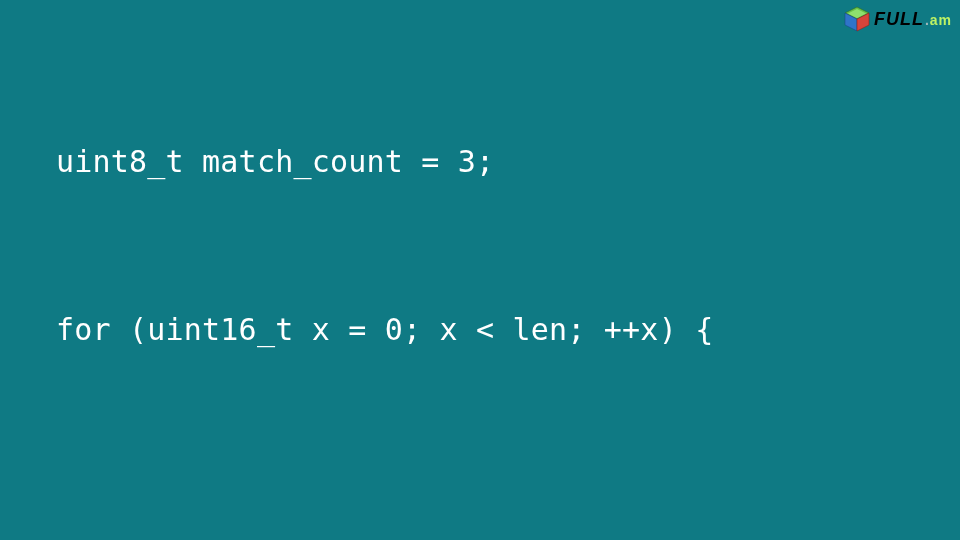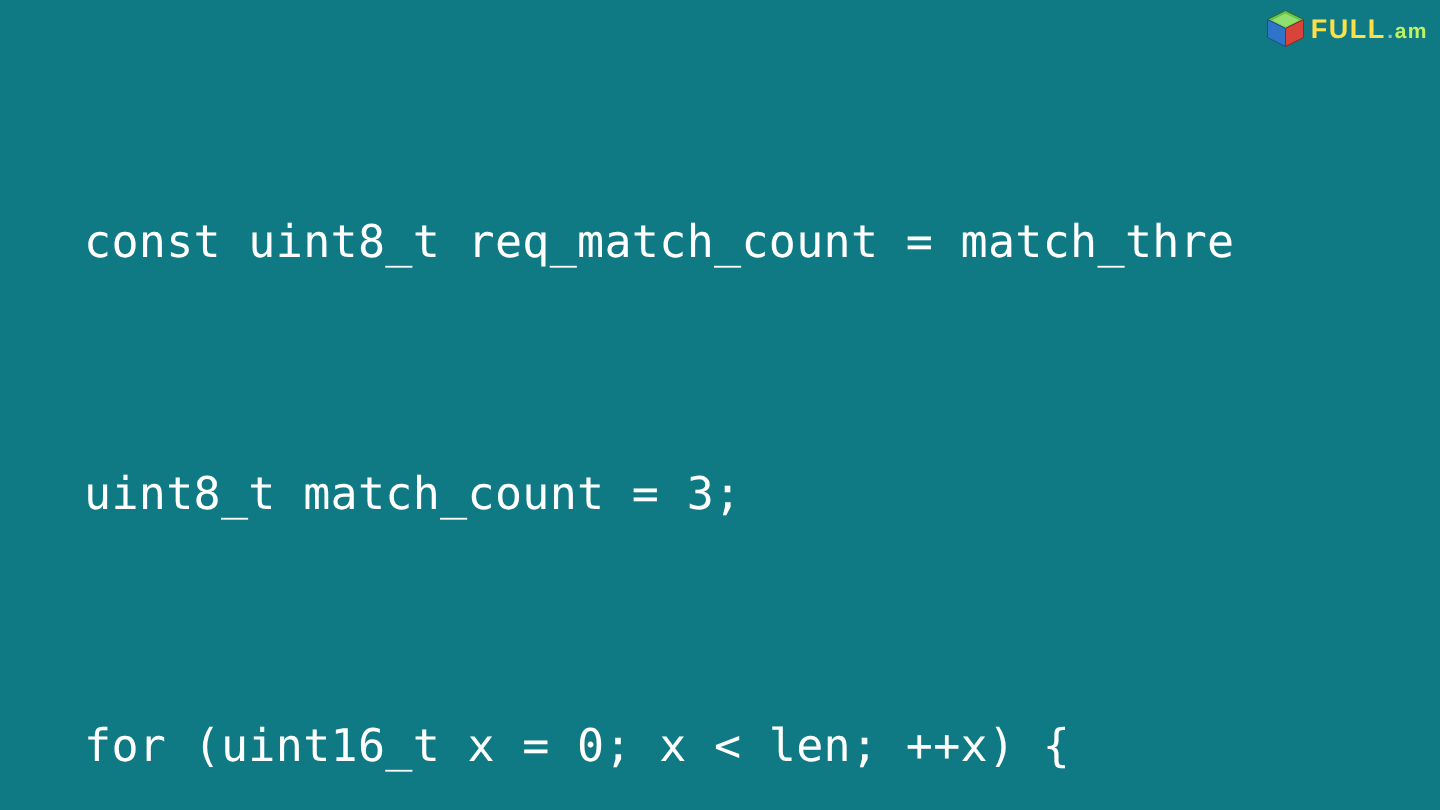--- a/index.html
+++ b/index.html
@@ -36,29 +36,28 @@
     position: relative;
   }
   .logo-text {
     font-family: Arial, Helvetica, sans-serif;
     font-weight: 700;
     font-size: 18px;
     letter-spacing: 1px;
     display: flex;
     align-items: baseline;
   }
-  .logo-text .main { color: #fde047; }
+  .logo-text .main { color: #000000; font-style: italic; }
   .logo-text .dot  { color: #9fb9bb; font-size: 14px; margin-left: 1px; }
   .logo-text .tld  { color: #bef264; font-size: 14px; }
 </style>
 </head>
 <body>
 
 <div class="code-area">
-  <span class="code-line"><span></span><span>const uint8_t req_match_count = match_thre</span><span class="dim"></span><span></span></span>
   <span class="code-line"><span></span><span>uint8_t match_count = 3;</span><span class="dim"></span><span></span></span>
   <span class="code-line"><span></span><span>for (uint16_t x = 0; x &lt; len; ++x) {</span><span class="dim"></span><span></span></span>
   
   
   
   
   
   
 </div>
 

